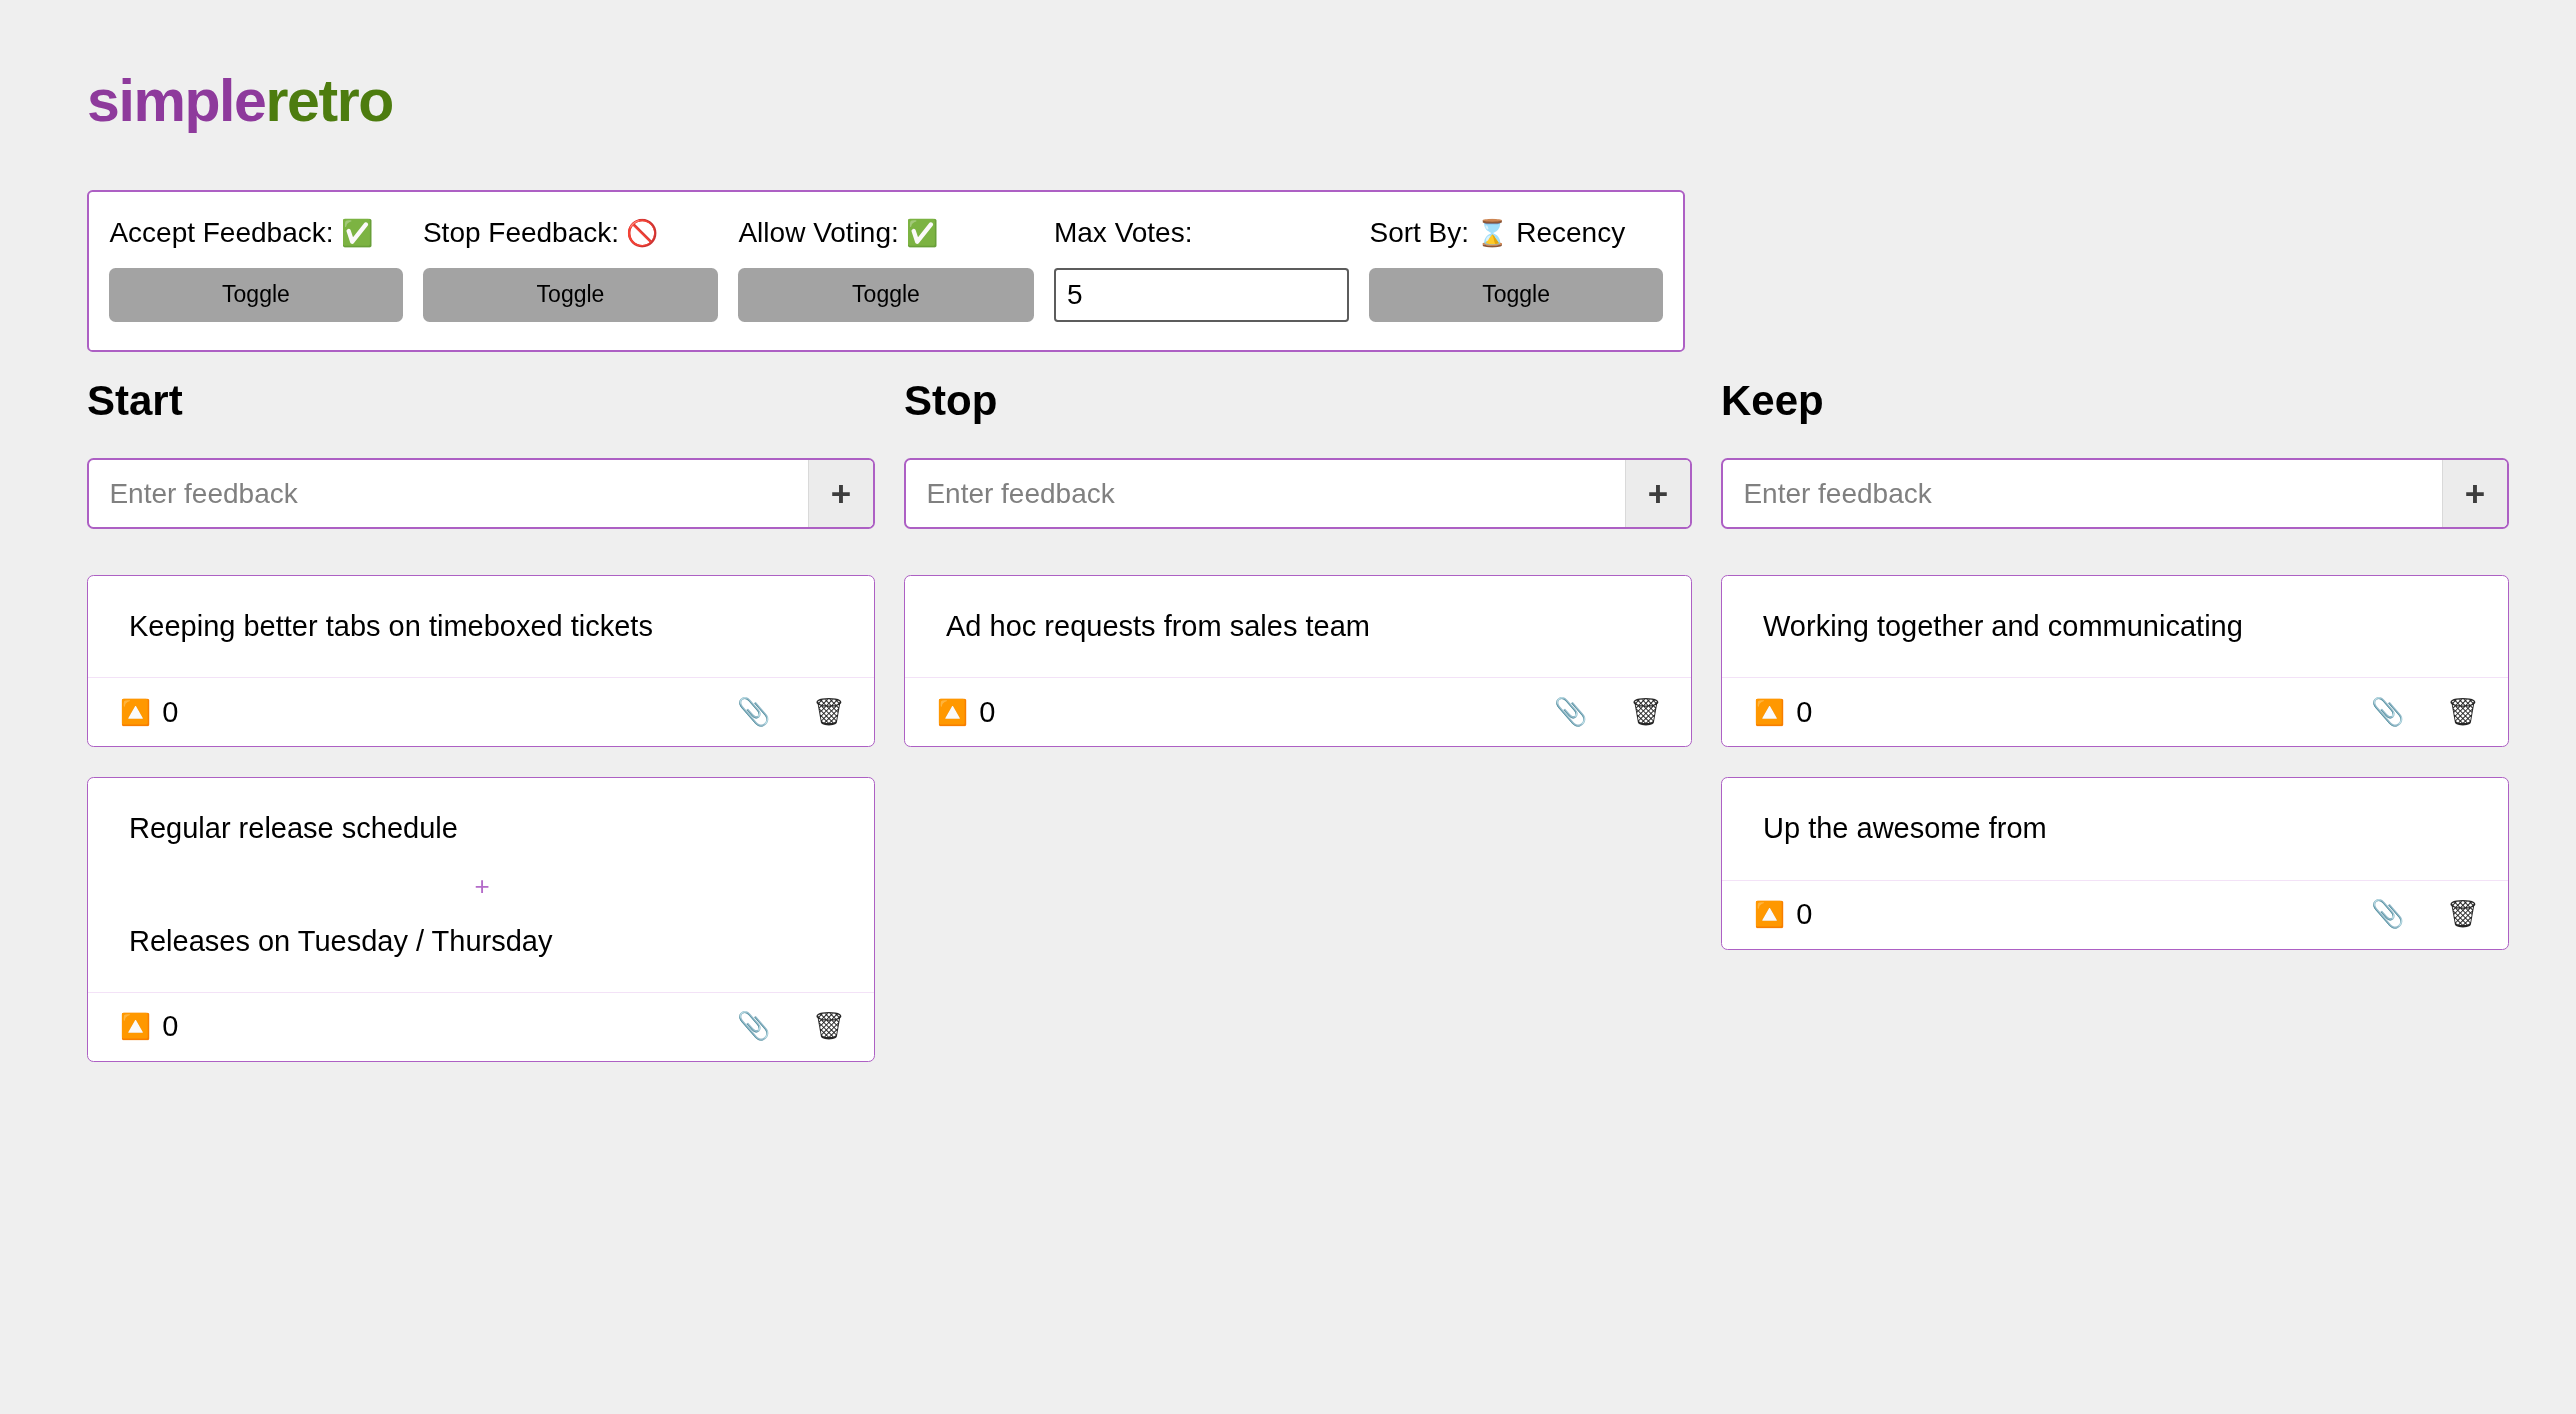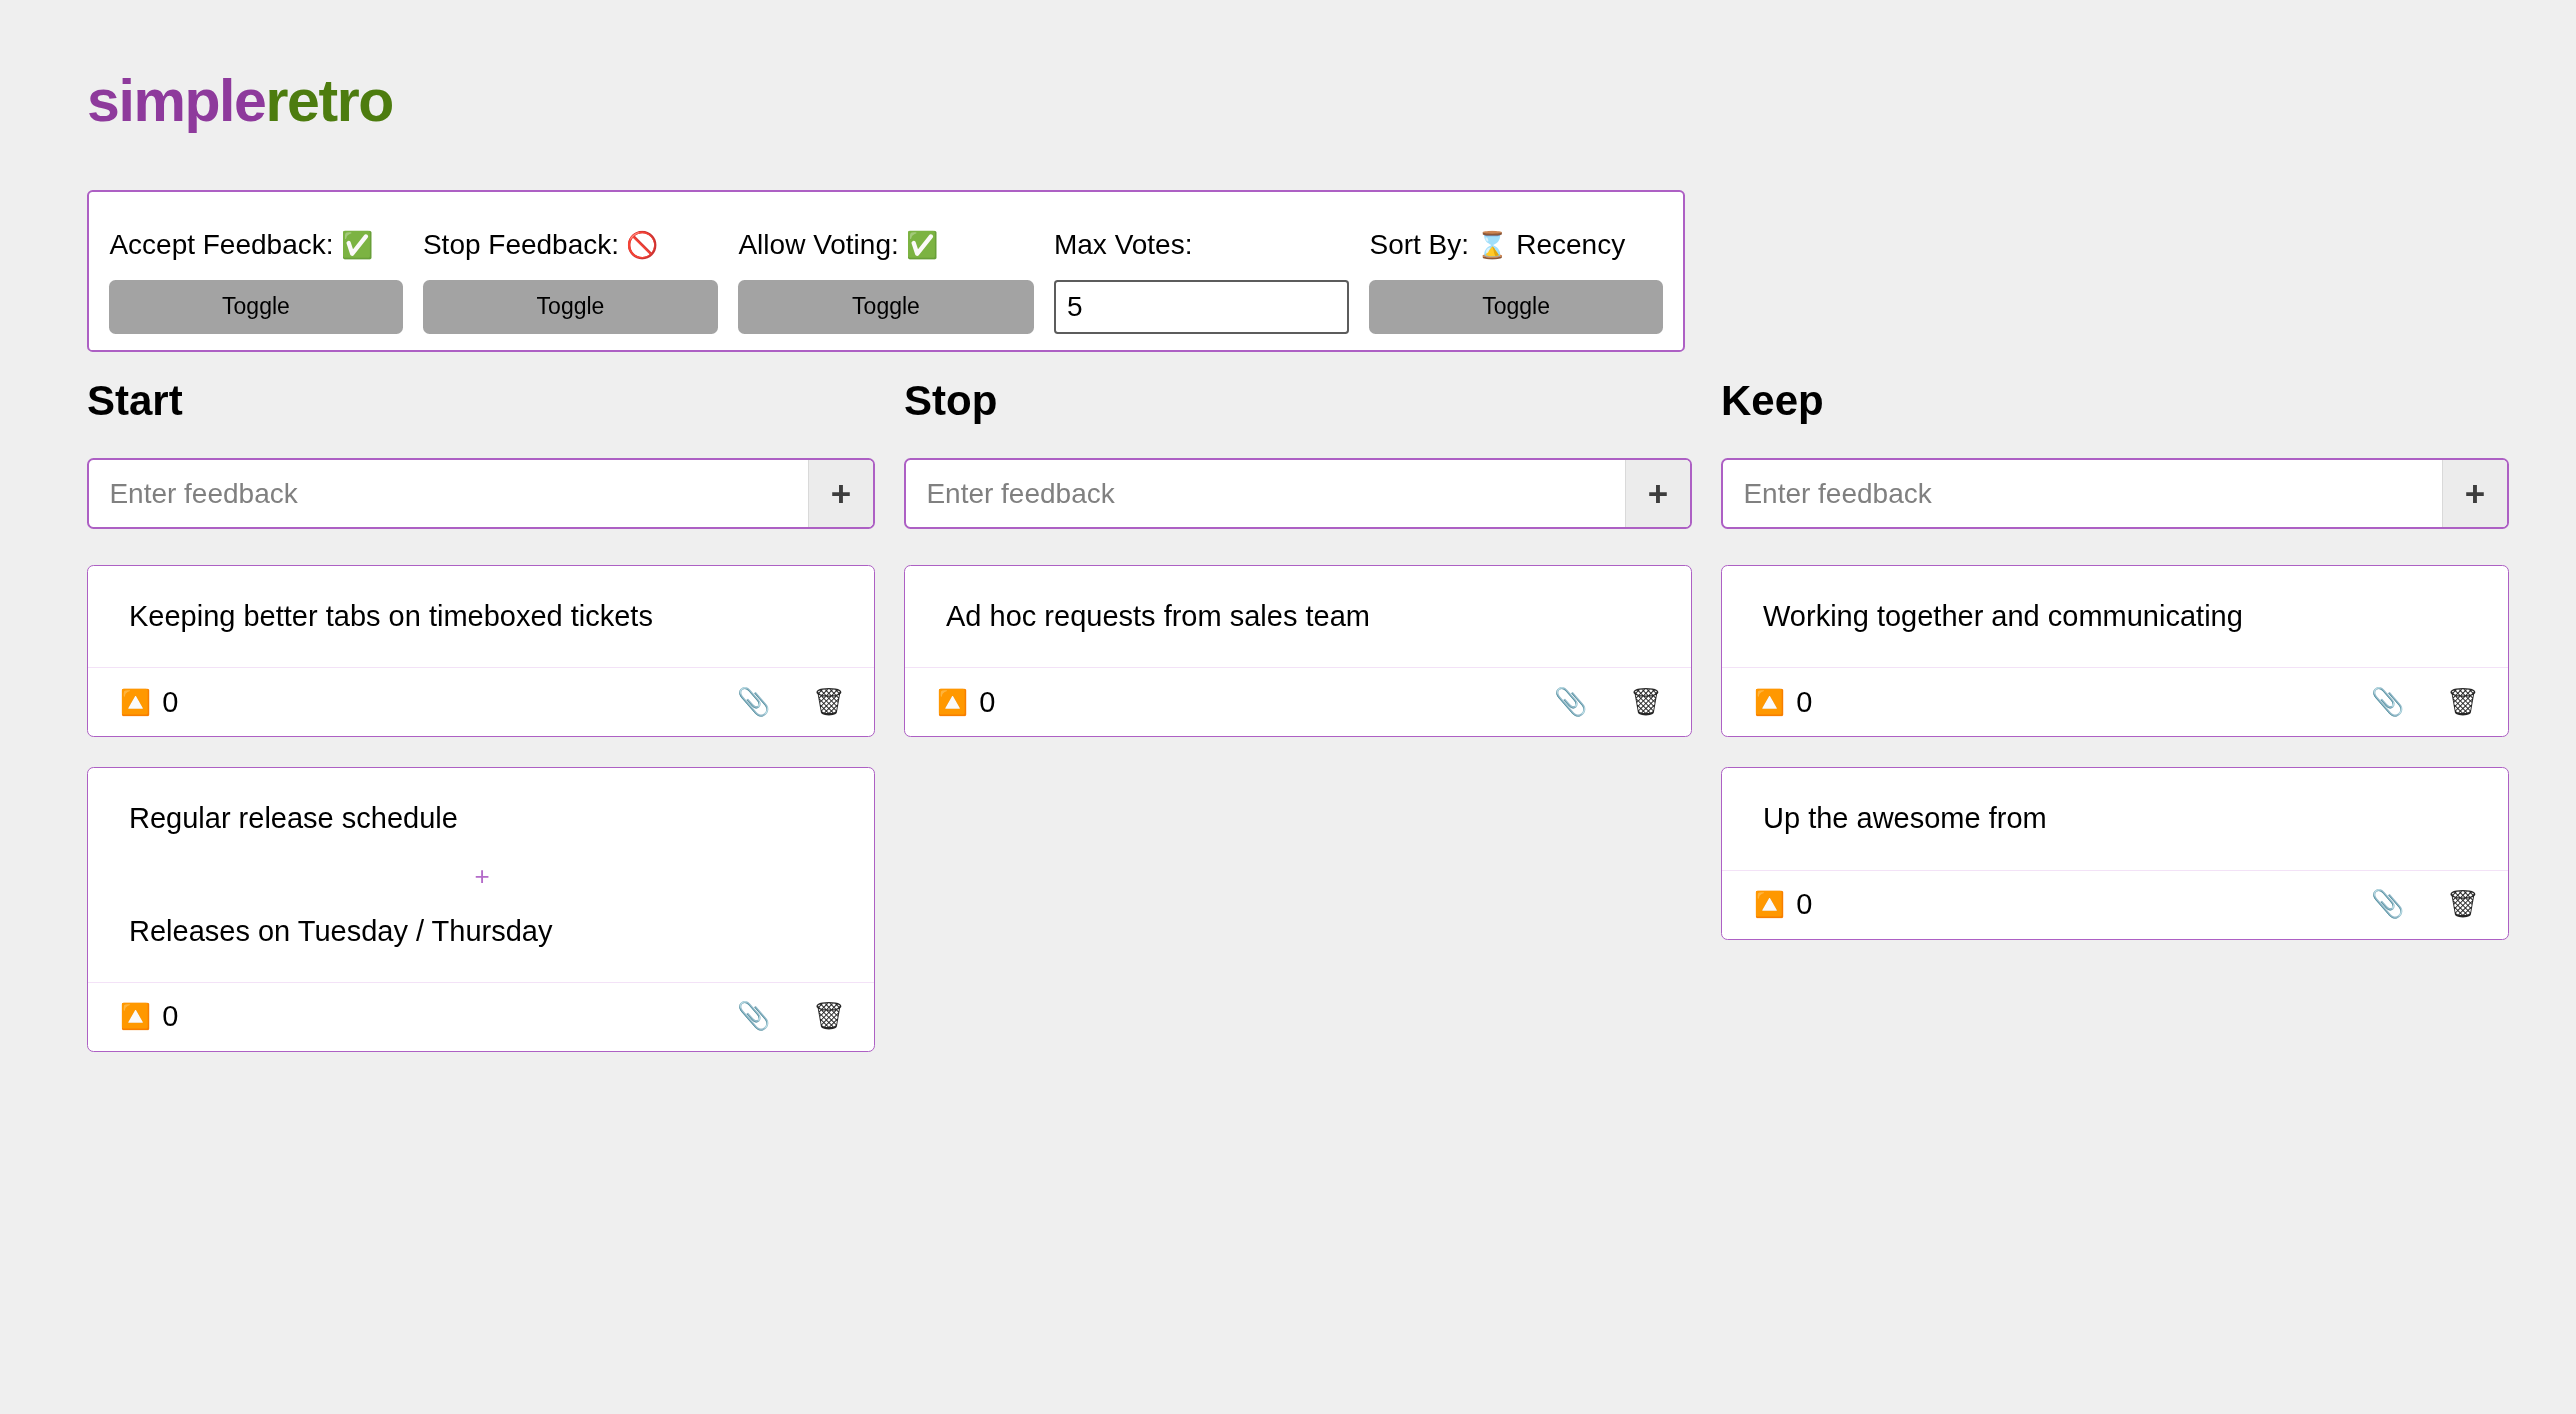--- a/index.html
+++ b/index.html
@@ -50,21 +50,20 @@
     border-radius: 5.6px;
     display: flex;
     align-items: flex-start;
     padding: 24px 20.4px 0 20.4px;
   }
   .setting-group {
     display: flex;
     flex-direction: column;
     align-items: stretch;
     margin-right: 20.4px;
-    margin-top: 12px;
   }
   .setting-group.w-accept  { width: 297px; }
   .setting-group.w-mask    { width: 299px; }
   .setting-group.w-voting  { width: 299px; }
   .setting-group.w-votes   { width: 299px; }
   .setting-group.w-sort    { width: 297px; margin-right: 0; }
 
   .setting-label {
     font-size: 28px;
     line-height: 33px;
@@ -131,21 +130,21 @@
 
   
   .entry-row {
     display: flex;
     align-items: stretch;
     height: 71px;
     border: 2.8px solid #ad60c4;
     border-radius: 6.5px;
     background: #fff;
     overflow: hidden;
-    margin-bottom: 28px;
+    margin-bottom: 38px;
   }
   .entry-input {
     flex: 1 1 auto;
     border: none;
     outline: none;
     background: transparent;
     font-family: "Liberation Sans", sans-serif;
     font-size: 28px;
     color: #000;
     padding: 0 20.4px;

